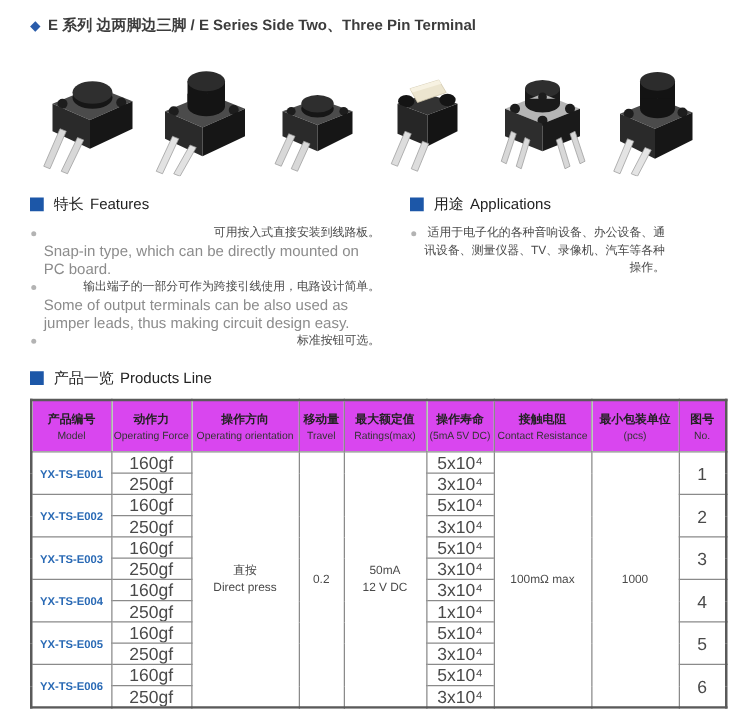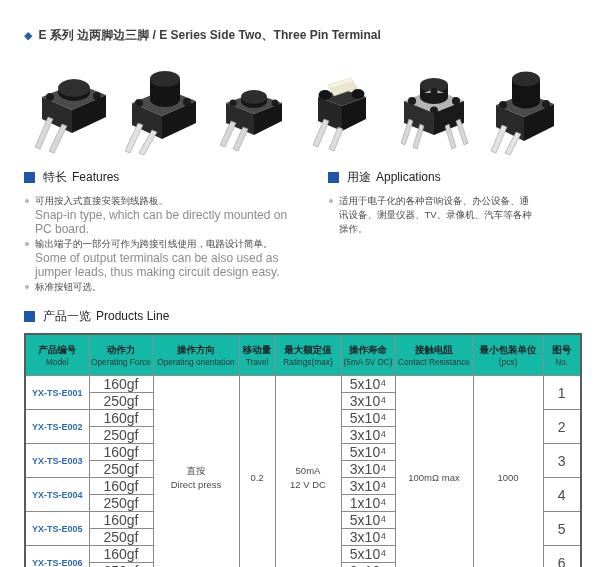--- a/index.html
+++ b/index.html
@@ -1,48 +1,48 @@
 <!DOCTYPE html>
 <html><head>
 <meta charset="utf-8">
 <style>
   html,body{margin:0;padding:0;background:#ffffff;}
   body{
     width:604px;height:567px;overflow:hidden;
     font-family:"Liberation Sans","DejaVu Sans",sans-serif;
     color:#3a3a3a;
   }
-  .page{box-sizing:border-box;width:556px;height:567px;padding:27px 24px 0 24px;}
+  .page{box-sizing:border-box;width:556px;height:567px;padding:12px 24px 0 24px;}
 
   
   .doc-title{font-size:12px;font-weight:bold;color:#3c3c3c;line-height:16px;}
   .diamond{color:#2a5caa;font-size:11px;margin-right:6px;}
 
   
   .photos{margin-top:20px;height:92px;display:flex;justify-content:space-between;align-items:center;}
   .photo{width:90px;height:92px;flex:0 0 auto;}
 
   
   .two-col{display:flex;margin-top:14px;}
   .col-f{width:304px;box-sizing:border-box;padding-right:24px;flex:0 0 auto;}
   .col-a{flex:1;}
   .sec-h{display:flex;align-items:center;margin-bottom:8px;}
   .sec-sq{width:11px;height:11px;background:#1c57a8;margin-right:8px;flex:0 0 auto;}
   .sec-t{font-size:12px;font-weight:normal;color:#222;}
   .sec-t .en{margin-left:5px;}
   .li{margin-bottom:1px;}
-  .zh-line{position:relative;padding-left:11px;font-size:9.5px;color:#4a4a4a;line-height:14px;}
+  .zh-line{position:relative;padding-left:11px;font-size:9.5px;color:#4a4a4a;line-height:14px;text-align:right;}
   .bullet{position:absolute;left:1px;top:5px;width:4px;height:4px;border-radius:50%;background:#b3b3b3;}
   .en-line{padding-left:11px;font-size:12px;color:#8c8c8c;line-height:14px;}
 
   
   .products{margin-top:13px;}
   table{width:556px;border-collapse:collapse;table-layout:fixed;border:2px solid #5a5a5a;margin-top:2px;}
   th,td{border:1px solid #8a8a8a;text-align:center;vertical-align:middle;padding:0;overflow:hidden;}
-  thead th{background:#14b8a6;height:38px;padding:1px 0;}
+  thead th{background:#d946ef;height:38px;padding:1px 0;}
   .hz{font-size:9.5px;font-weight:bold;color:#222;line-height:13px;white-space:nowrap;}
   .he{font-size:8.3px;font-weight:normal;color:#333;line-height:12px;white-space:nowrap;}
   tbody td{height:16px;font-size:14px;color:#4a4a4a;white-space:nowrap;}
   td.model{color:#2a6ab5;font-weight:bold;font-size:9px;}
   td.mcell{font-size:9.5px;line-height:14px;}
 </style>
 </head>
 <body>
 
 <div class="page">

